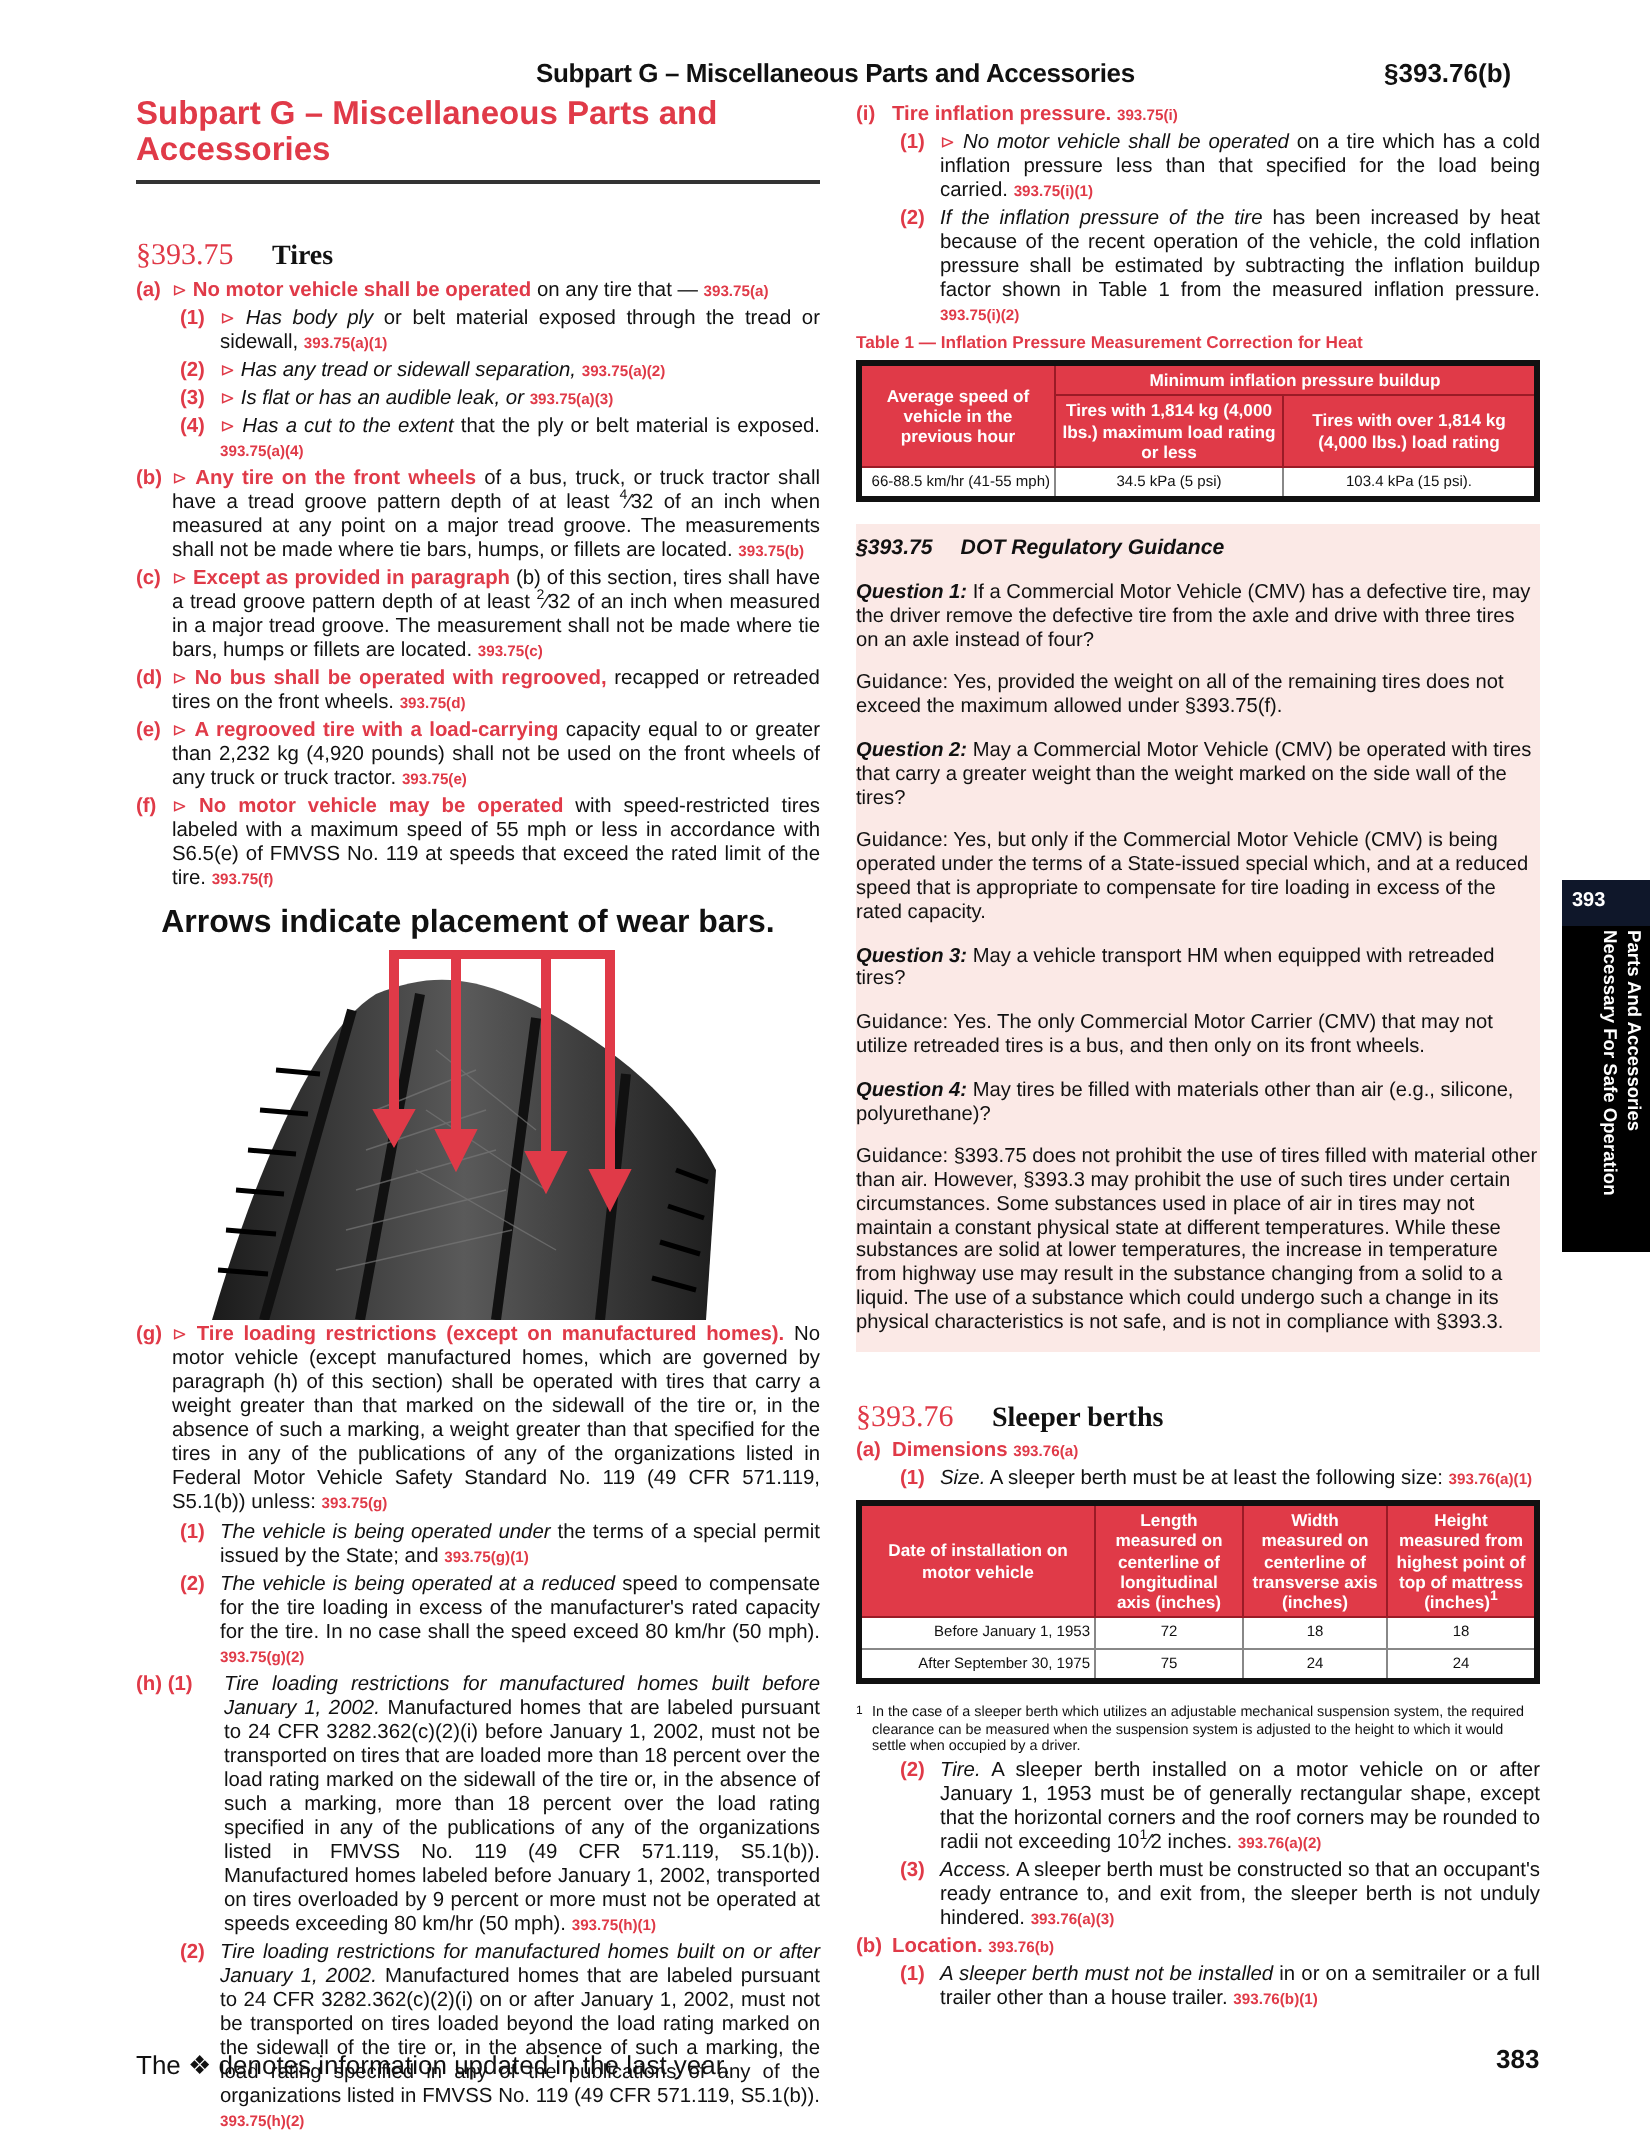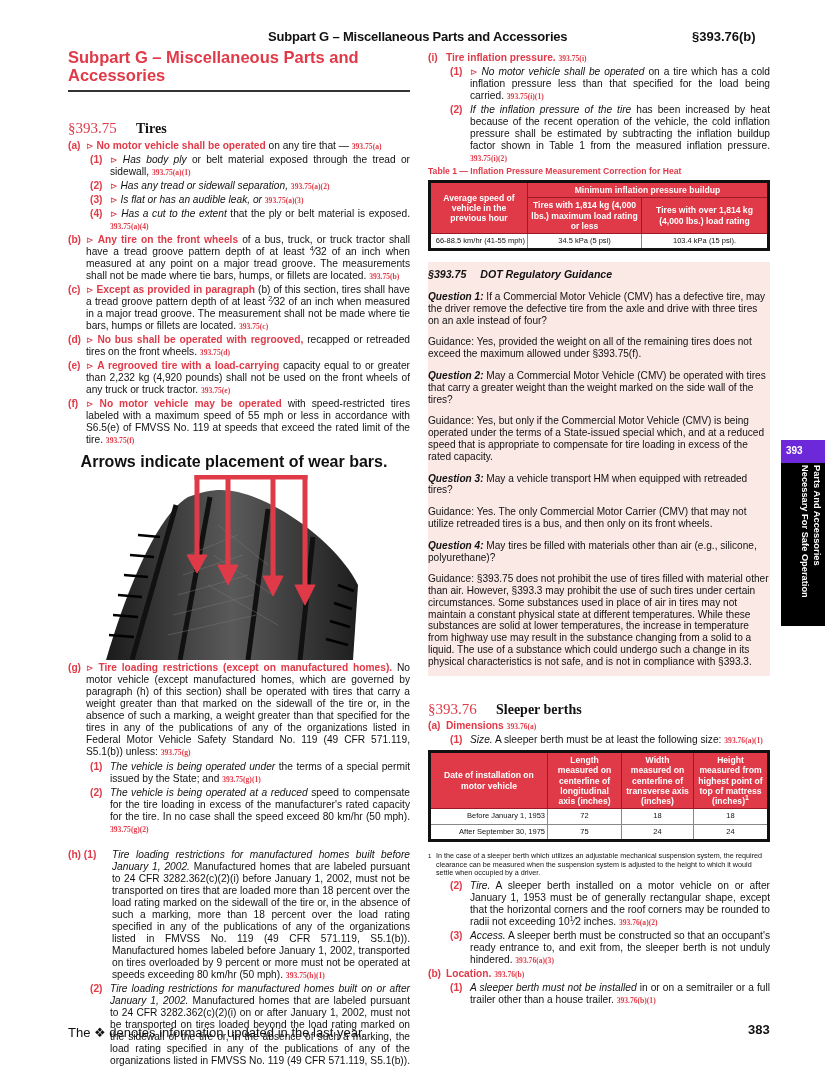--- a/index.html
+++ b/index.html
@@ -1,38 +1,38 @@
 <!DOCTYPE html>
 <html><head>
 <meta charset="utf-8">
 <style>
   * { box-sizing: border-box; margin: 0; padding: 0; }
   html, body { width: 825px; height: 1069px; background: #ffffff; overflow: hidden; }
   body { font-family: "Liberation Sans", sans-serif; color: #111; position: relative; font-size: 10.2px; line-height: 1.18; }
-  .cite { color: #e03a48; font-size: 7.6px; font-weight: bold; font-family: Liberation Serif, serif; }
+  .cite { color: #e03a48; font-size: 7.6px; font-weight: bold; }
   .flag { color: #e03a48; font-size: 9px; }
   .ital { font-style: italic; }
 
   #running-head { position: absolute; top: 29px; left: 0; width: 825px; height: 16px; }
   #running-head .title { position: absolute; left: 268px; top: 0; font-weight: bold; font-size: 13px; letter-spacing: -0.2px; }
   #running-head .section { position: absolute; left: 692px; top: 0; font-weight: bold; font-size: 13px; }
 
   #left-col { position: absolute; left: 68px; top: 48px; width: 342px; }
   #right-col { position: absolute; left: 428px; top: 50px; width: 342px; }
 
   .subpart-title { color: #e03a48; font-weight: bold; font-size: 16.5px; line-height: 1.12; padding-bottom: 5px; border-bottom: 2px solid #333; width: 342px; }
   .sec-head { margin-top: 17px; display: flex; align-items: baseline; }
   .sec-head .num { color: #e03a48; font-family: "Liberation Serif", serif; font-size: 15px; width: 68px; }
   .sec-head .name { font-family: "Liberation Serif", serif; font-weight: bold; font-size: 14px; margin-top: 12px; }
 
   .para { text-align: justify; position: relative; padding-left: 18px; margin-top: 2px; }
   .para > .lbl { position: absolute; left: 0; top: 0; color: #e03a48; font-weight: bold; }
   .sub { text-align: justify; position: relative; padding-left: 42px; margin-top: 2px; }
   .sub > .lbl { position: absolute; left: 22px; top: 0; color: #e03a48; font-weight: bold; }
-  .sub2 { text-align: justify; position: relative; padding-left: 44px; margin-top: 14px; }
+  .sub2 { text-align: justify; position: relative; padding-left: 44px; margin-top: 2px; }
   .sub2 > .lbl { position: absolute; left: 0; top: 0; color: #e03a48; font-weight: bold; }
   .lead { color: #e03a48; font-weight: bold; }
   sup { font-size: 7px; line-height: 0; }
 
   .figure-caption { font-weight: bold; font-size: 16px; text-align: center; margin-top: 7px; margin-left: -10px; }
   .figure { position: relative; width: 342px; height: 185px; margin-top: 3px; }
 
   .table-title { color: #e03a48; font-weight: bold; font-size: 8.6px; margin-top: 2px; }
   table.reg { border-collapse: collapse; border: 3px solid #111; width: 342px; margin-top: 4px; }
   table.reg th { background: #e03a48; color: #fff; font-weight: bold; font-size: 8.6px; border: 1px solid #9a1b26; padding: 2px 3px; text-align: center; vertical-align: middle; line-height: 1.17; }
@@ -44,21 +44,21 @@
   .guidance .g-head { font-weight: bold; font-style: italic; font-size: 10.6px; }
   .guidance .g-head .space { display: inline-block; width: 14px; }
   .guidance p { margin-top: 10px; font-size: 10.1px; line-height: 1.17; }
   .guidance .q { font-weight: bold; font-style: italic; }
   .guidance .gl { }
 
   .footnote { font-size: 7.2px; margin-top: 10px; position: relative; padding-left: 8px; line-height: 1.17; }
   .footnote sup { position: absolute; left: 0; top: 4px; font-size: 6px; }
 
   #side-tab { position: absolute; left: 781px; top: 440px; width: 44px; height: 186px; background: #000; }
-  #side-tab .tab-num { background: #6d28d9; color: #fff; font-weight: bold; font-size: 10px; height: 23px; padding: 5px 0 13px 5px; }
+  #side-tab .tab-num { background: #0f172a; color: #fff; font-weight: bold; font-size: 10px; height: 23px; padding: 5px 0 13px 5px; }
   #side-tab .tab-text { position: absolute; left: 4px; top: 25px; width: 38px; height: 158px; }
   #side-tab .tab-text span { display: block; color: #fff; font-weight: bold; font-size: 9.3px; writing-mode: vertical-rl; line-height: 12px; height: 158px; float: right; }
 
   #footer { position: absolute; top: 1024px; left: 0; width: 825px; }
   #footer .note { position: absolute; left: 68px; top: 1px; font-size: 13px; }
   #footer .page-num { position: absolute; left: 748px; top: -2px; font-weight: bold; font-size: 13px; }
 </style>
 </head>
 <body>
 

